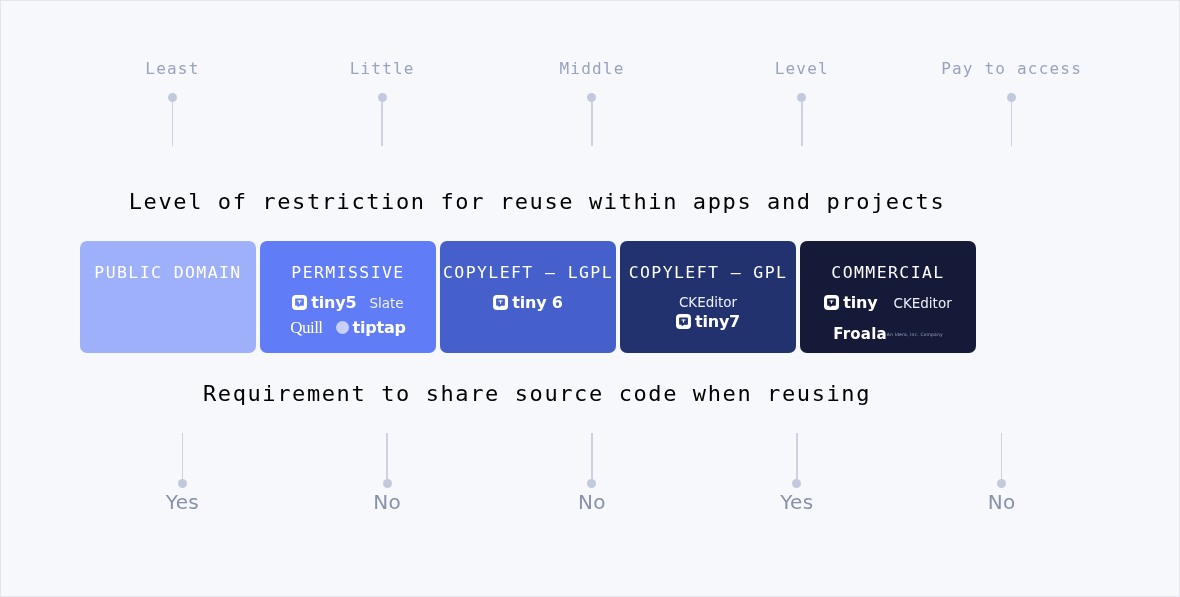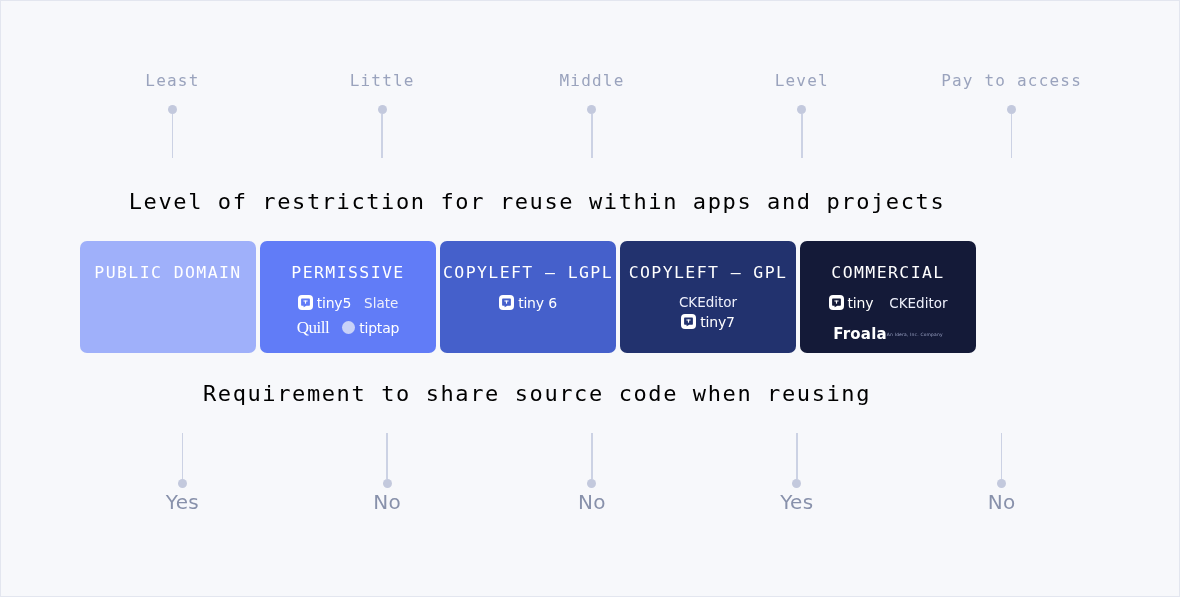--- a/index.html
+++ b/index.html
@@ -28,21 +28,21 @@
     left: 79px;
     width: 1024px;
     display: flex;
   }
   .pin-cell {
     flex: 1 1 0;
     display: flex;
     flex-direction: column;
     align-items: center;
   }
-  .pin-row-top { top: 70px; gap: 25px; }
+  .pin-row-top { top: 58px; gap: 25px; }
   .pin-row-bottom { top: 432px; }
 
   .pin-label {
     font-family: "DejaVu Sans Mono", "Liberation Mono", monospace;
     font-size: 16px;
     letter-spacing: 1.2px;
     color: #9aa3bd;
     white-space: nowrap;
     line-height: 20px;
   }
@@ -127,22 +127,22 @@
   }
   .logo {
     display: flex;
     align-items: center;
     gap: 4px;
     font-family: "DejaVu Sans", "Liberation Sans", sans-serif;
     color: #ffffff;
     white-space: nowrap;
   }
   .logo-text-bold {
-    font-size: 14px;
-    font-weight: normal;
+    font-size: 16px;
+    font-weight: bold;
     letter-spacing: -0.2px;
   }
   .logo-text-plain {
     font-size: 13.5px;
     font-weight: normal;
     letter-spacing: 0px;
     color: #eef0fb;
   }
 
   

